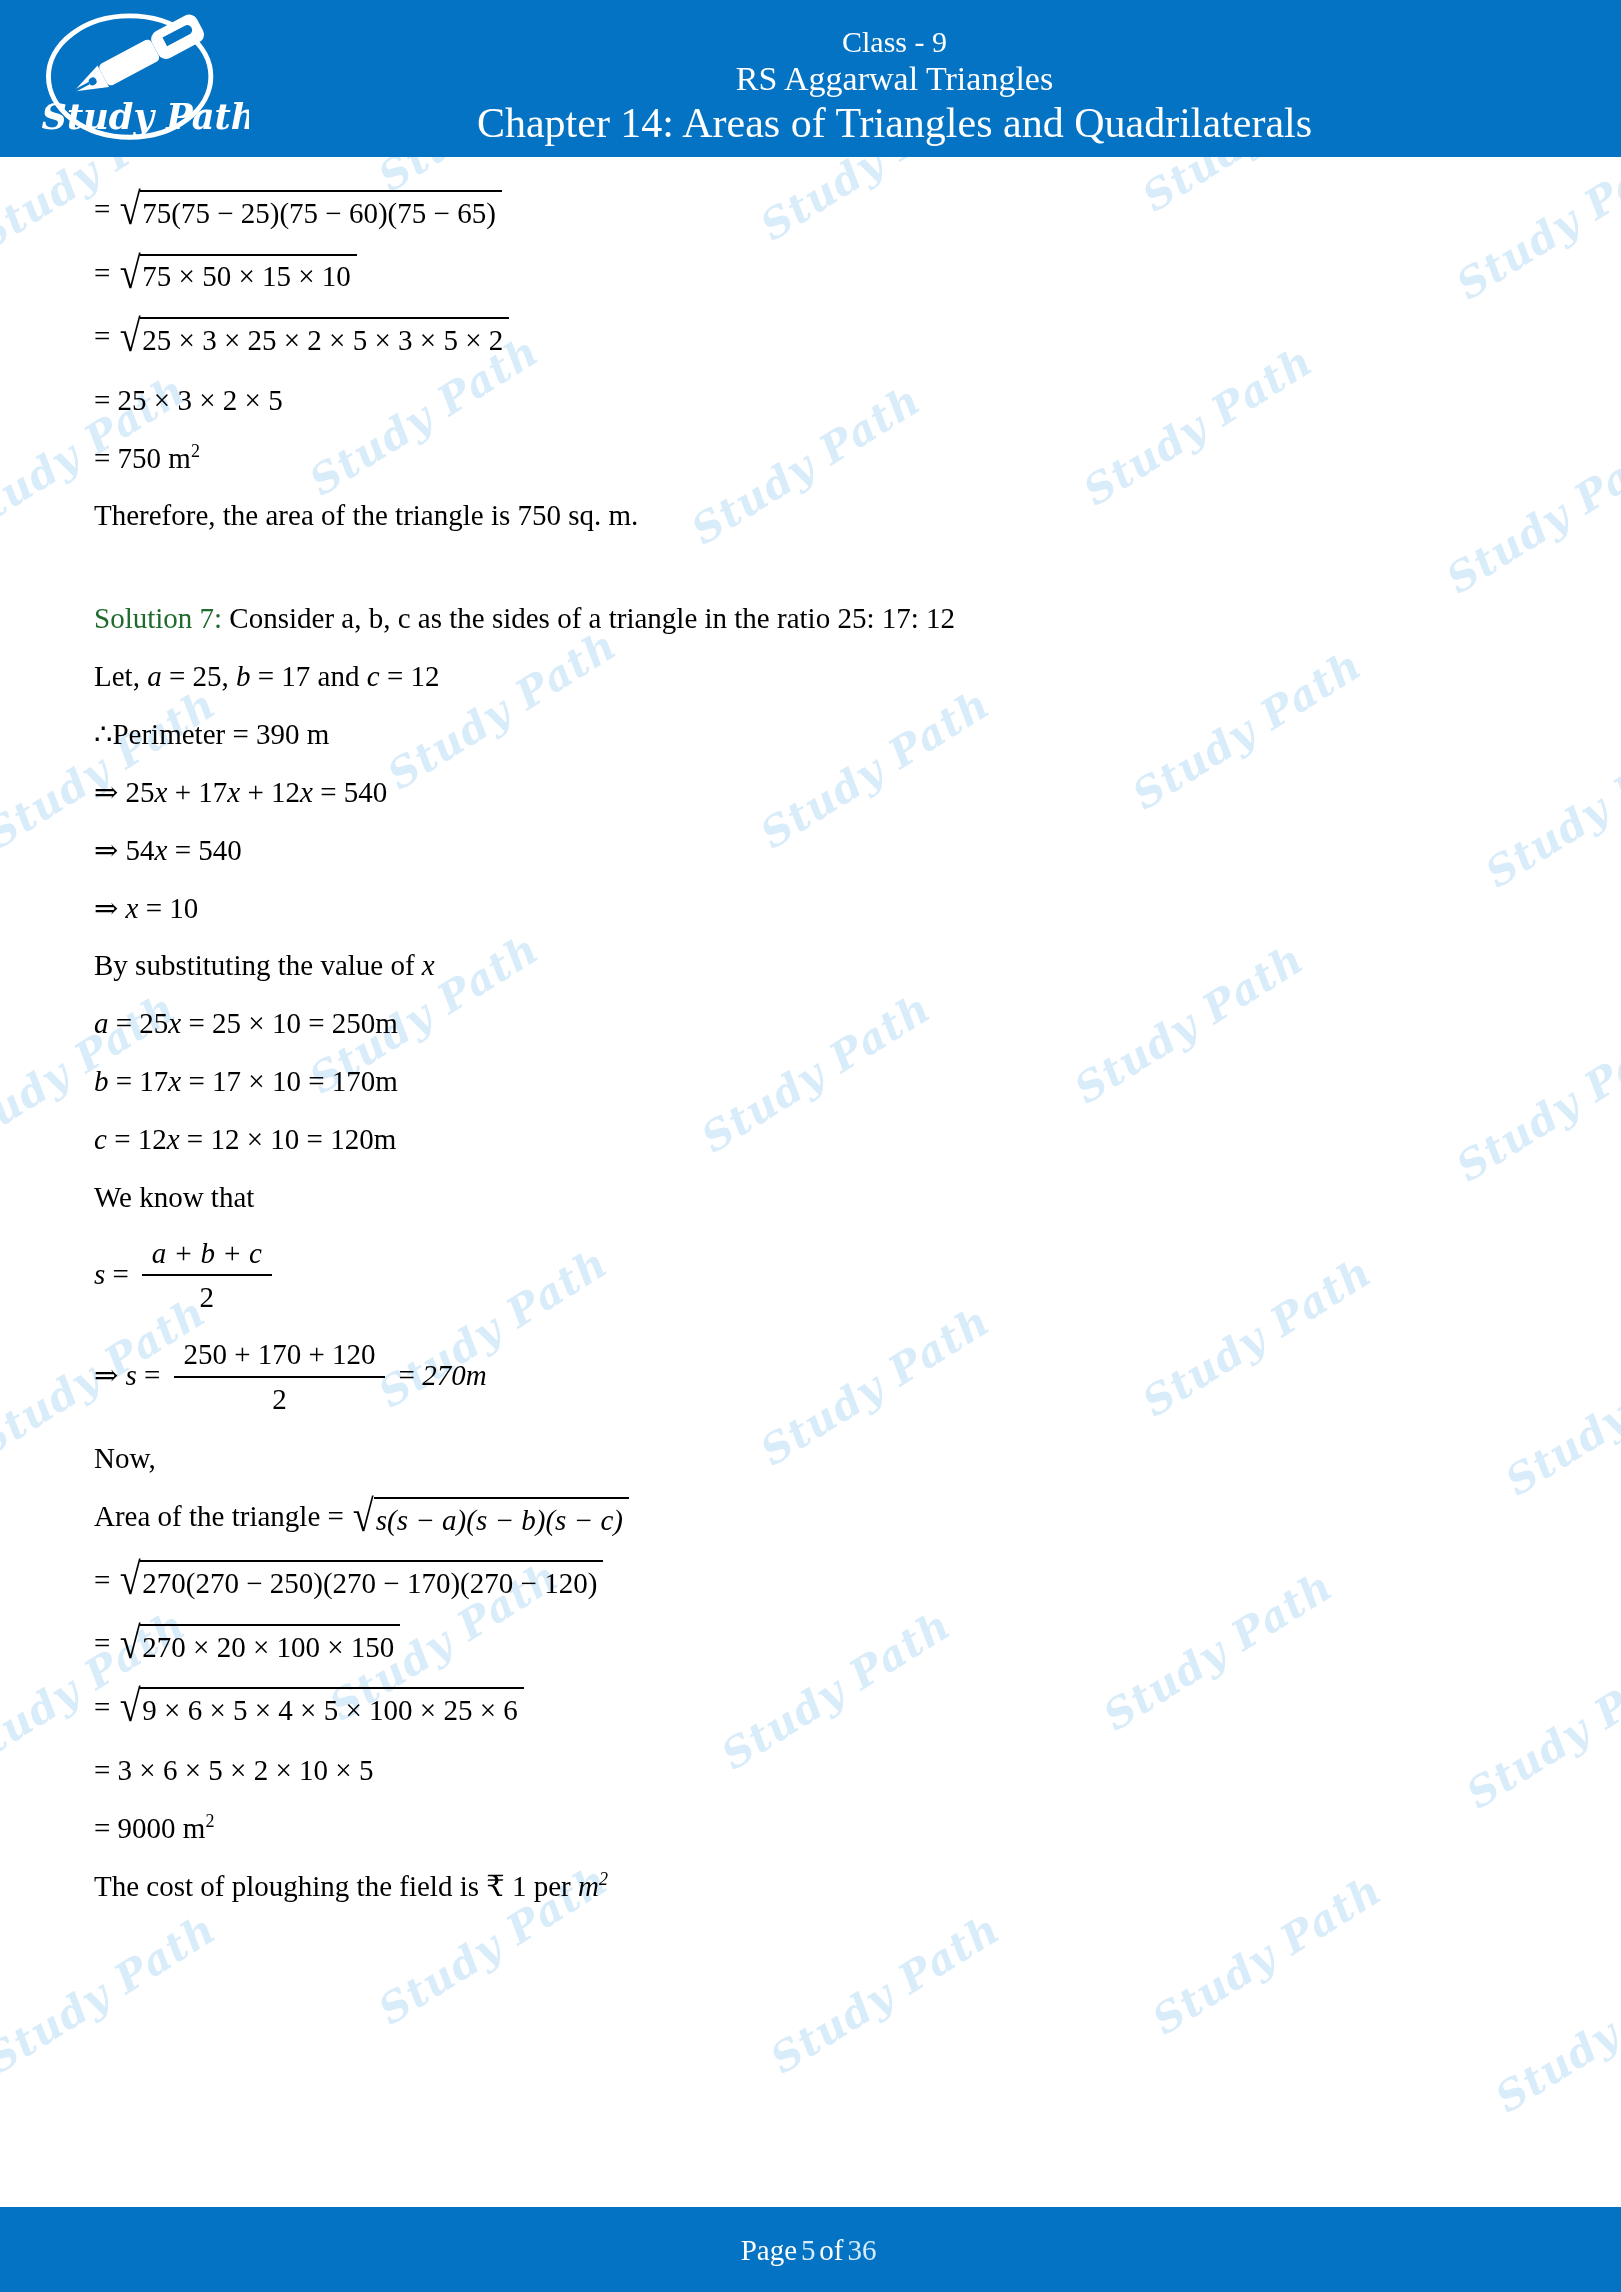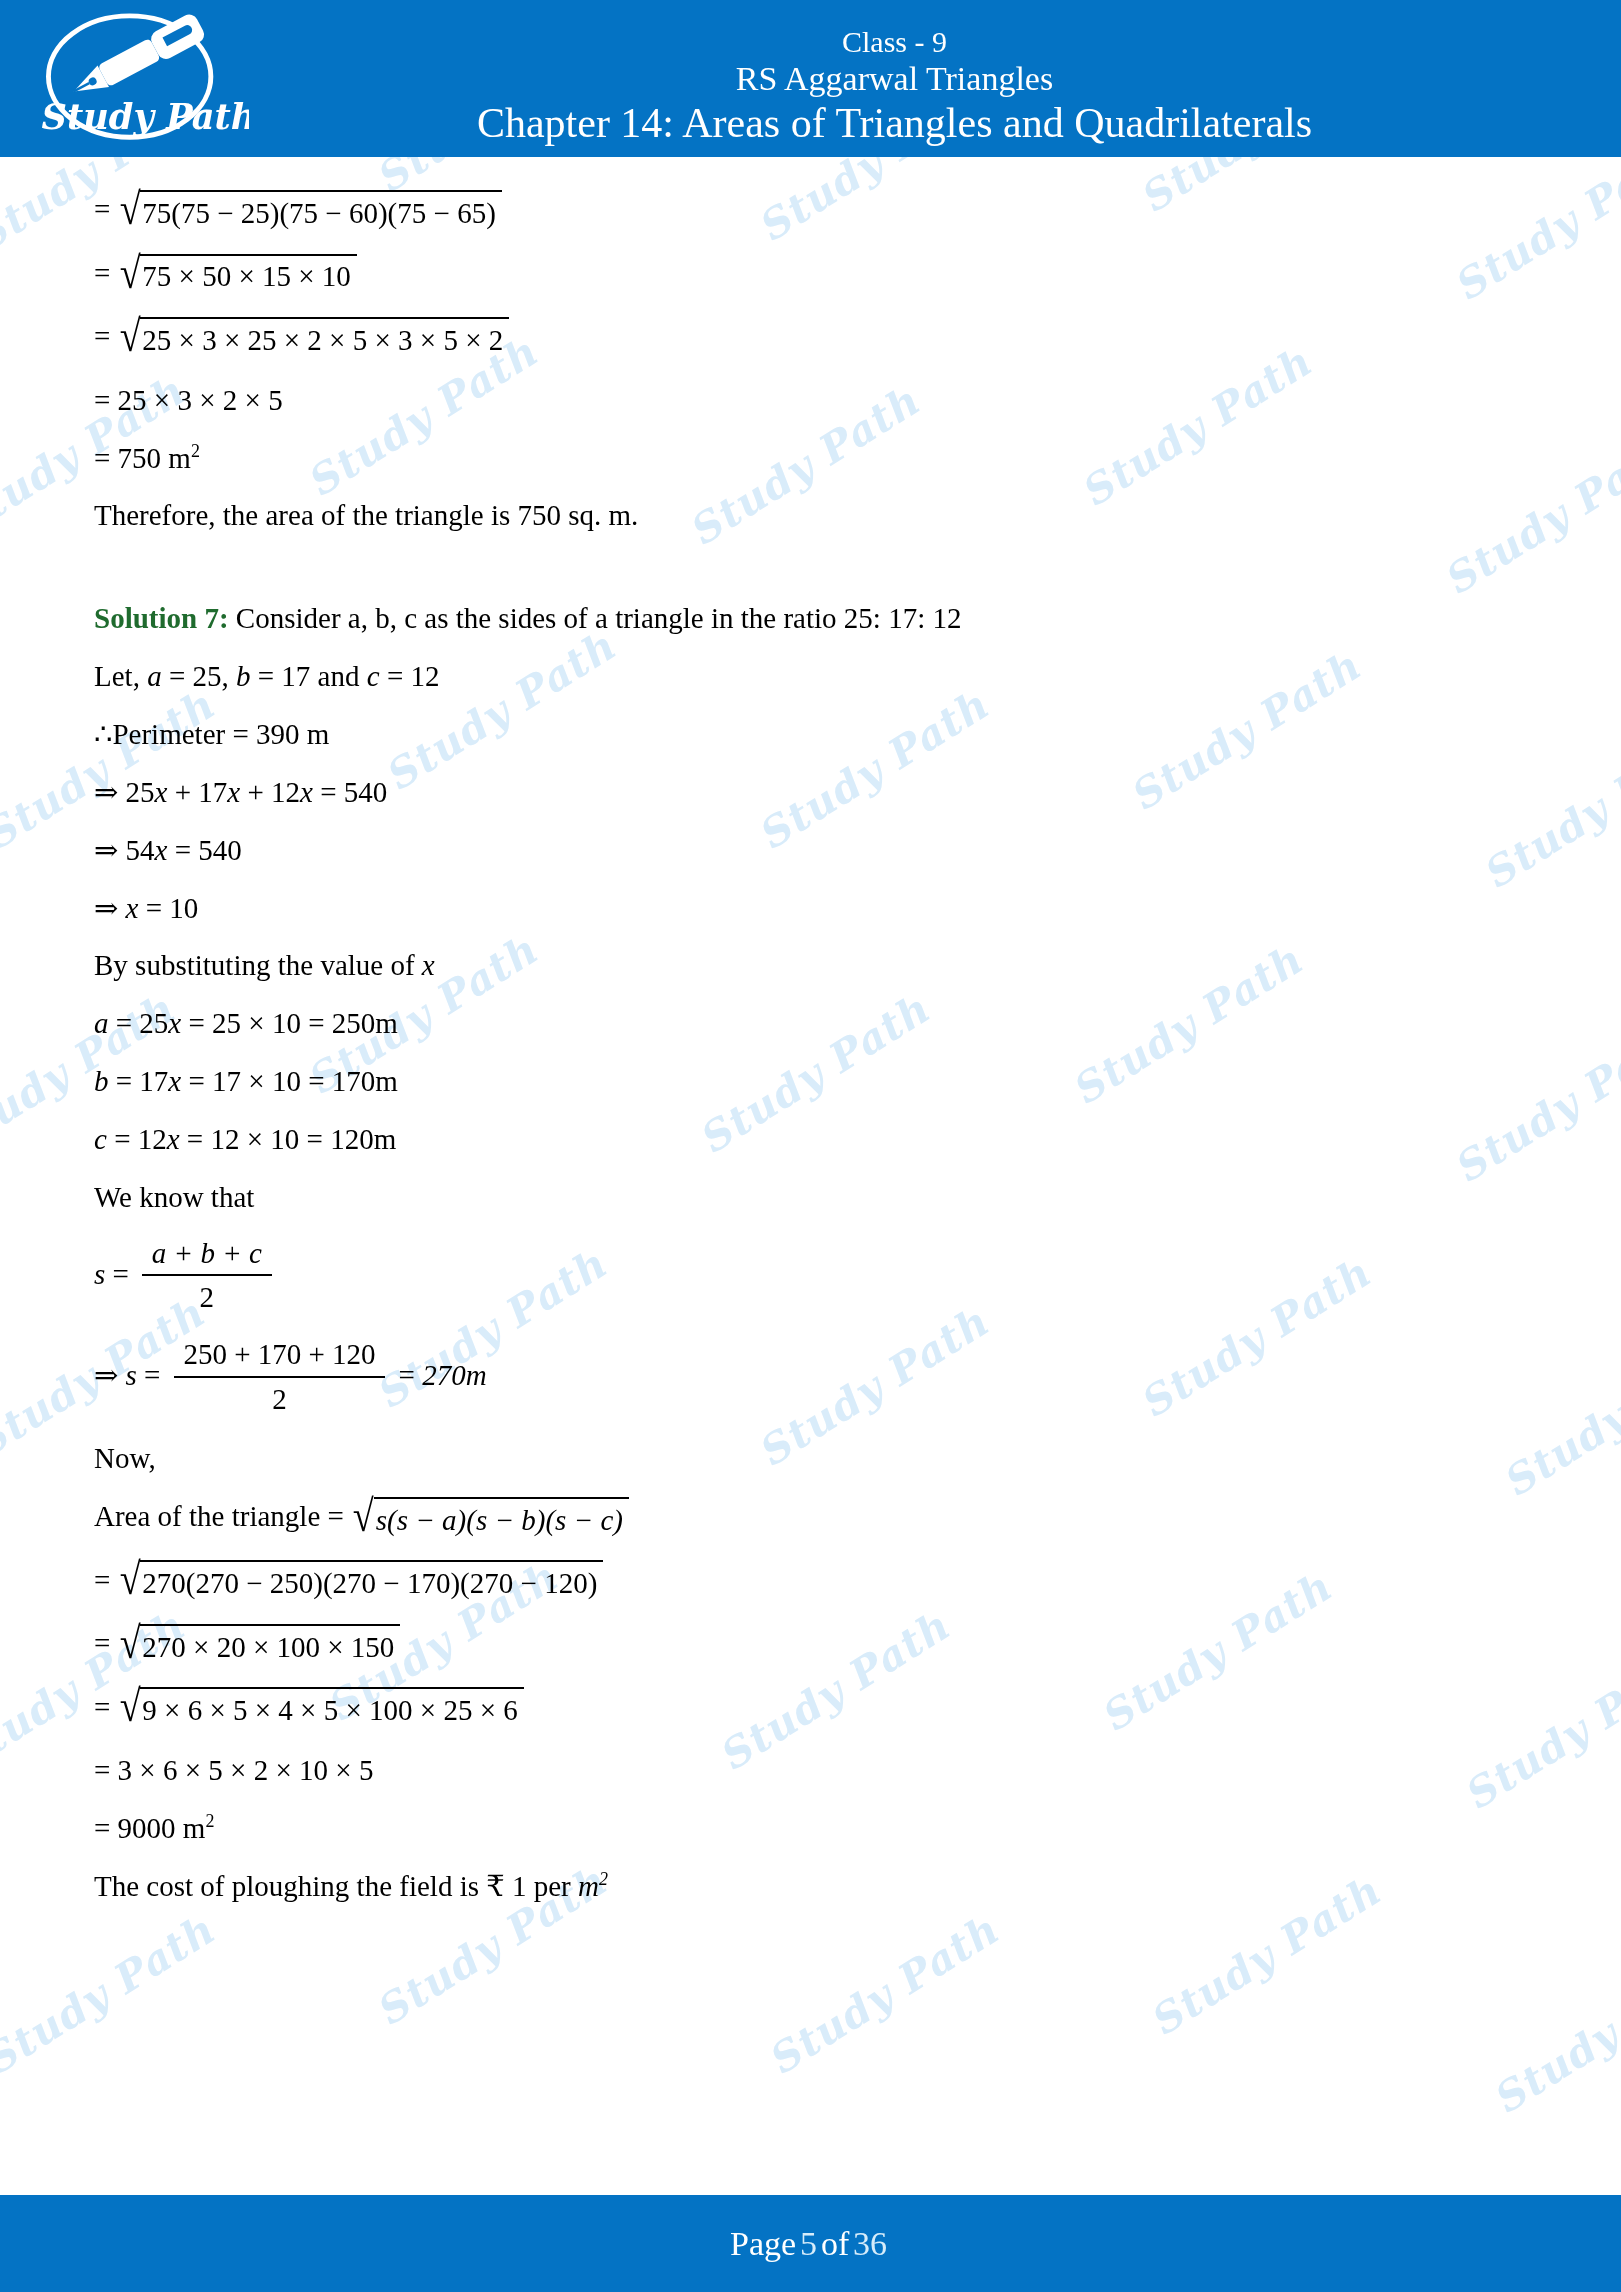--- a/index.html
+++ b/index.html
@@ -85,21 +85,21 @@
   .line {
     margin: 0 0 0 0;
     padding: 10.8px 0 10.8px 0;
     line-height: 1.25;
     white-space: nowrap;
   }
   .gap-lg { height: 45px; }
 
   .sol-label {
     color: #1f6b2e;
-    font-weight: 700;
+    font-weight: 400;
     font-family: "Liberation Serif", serif;
   }
   .mi { font-style: italic; font-family: "Liberation Serif", serif; }
   .sup { font-size: 0.62em; vertical-align: super; }
 
   
   .sqrt {
     display: inline-flex;
     align-items: stretch;
     vertical-align: middle;
@@ -133,27 +133,27 @@
   .frac .num { padding: 0 9.8px 2.9px 9.8px; }
   .frac .den { padding: 2.9px 9.8px 0 9.8px; border-top: 2.4px solid #000; }
 
   
   .footer {
     position: absolute;
     z-index: 5;
     left: 0;
     right: 0;
     bottom: 0;
-    height: 98px;
+    height: 86px;
     background: #0473c4;
     color: #ffffff;
     display: flex;
     align-items: center;
     justify-content: center;
-    font-size: 34px;
+    font-size: 29px;
     font-family: "Liberation Serif", serif;
   }
   .footer .pg-num { color: #d6ecfa; padding: 0 3.9px; }
 </style>
 </head>
 <body>
 
 <div class="page">
 
   <div class="wm-layer">

